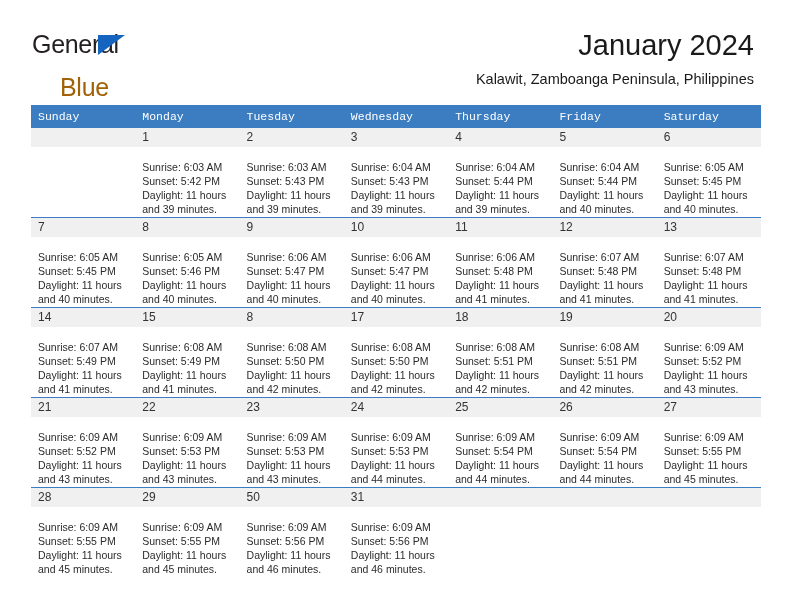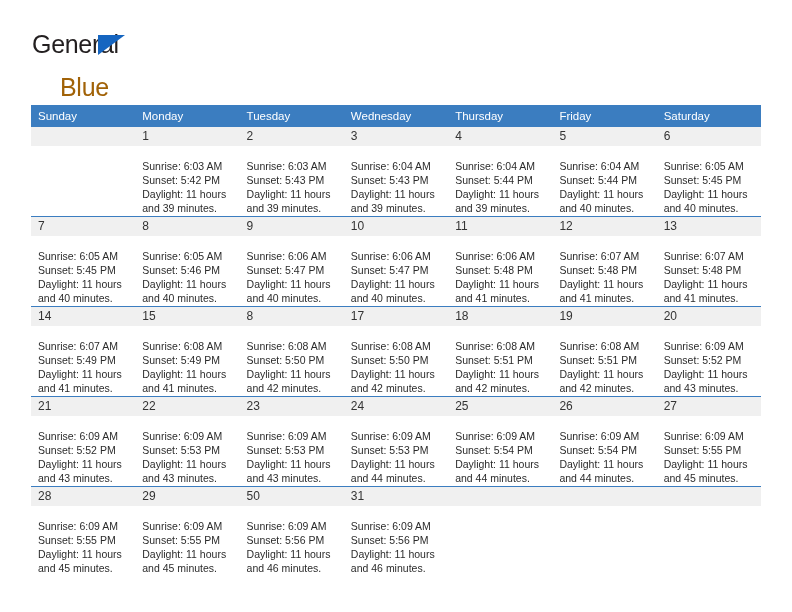--- a/index.html
+++ b/index.html
@@ -94,20 +94,21 @@
   }
   .calendar th {
     background: #3b7dc0;
     color: #ffffff;
     font-size: 11.5px;
     font-weight: normal;
     text-align: left;
     padding: 5px 0 5px 7px;
     height: 11px;
     border: none;
+    font-family: Liberation Mono, monospace;
   }
   .calendar td {
     width: 104.28px;
     vertical-align: top;
     padding: 0;
     border: none;
     border-top: 1px solid #3b7dc0;
   }
   .calendar tbody tr:first-child td {
     border-top: none;
@@ -148,20 +149,24 @@
 <div class="page">
 
   <div class="header">
 
     <div class="logo">
       <span class="logo-general">General</span>
       <span class="logo-tri"></span>
       <span class="logo-blue">Blue</span>
     </div>
 
+    <div class="title-block">
+      <div class="cal-title">January 2024</div>
+      <div class="cal-subtitle">Kalawit, Zamboanga Peninsula, Philippines</div>
+    </div>
 
   </div>
 
   <table class="calendar">
     <thead>
       <tr id="weekday-row">
           <th>Sunday</th>
           <th>Monday</th>
           <th>Tuesday</th>
           <th>Wednesday</th>

